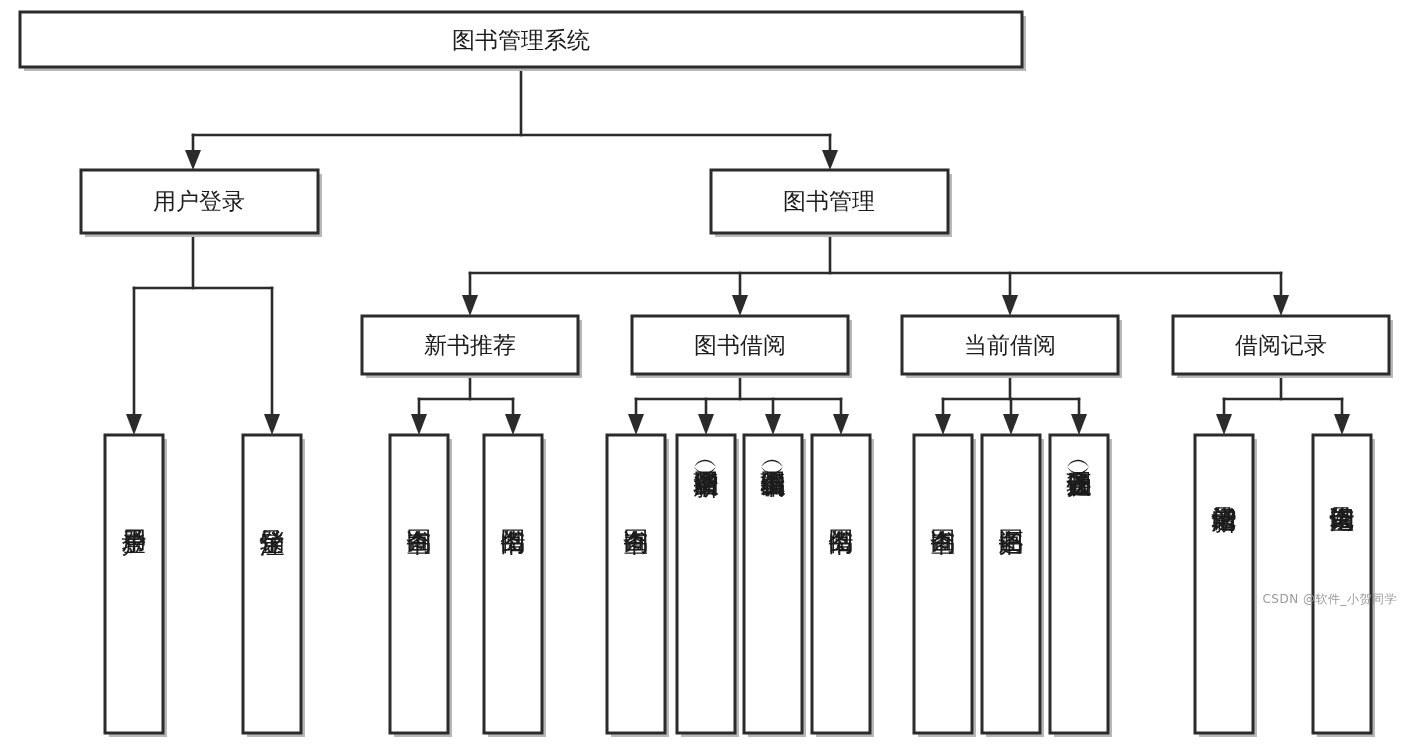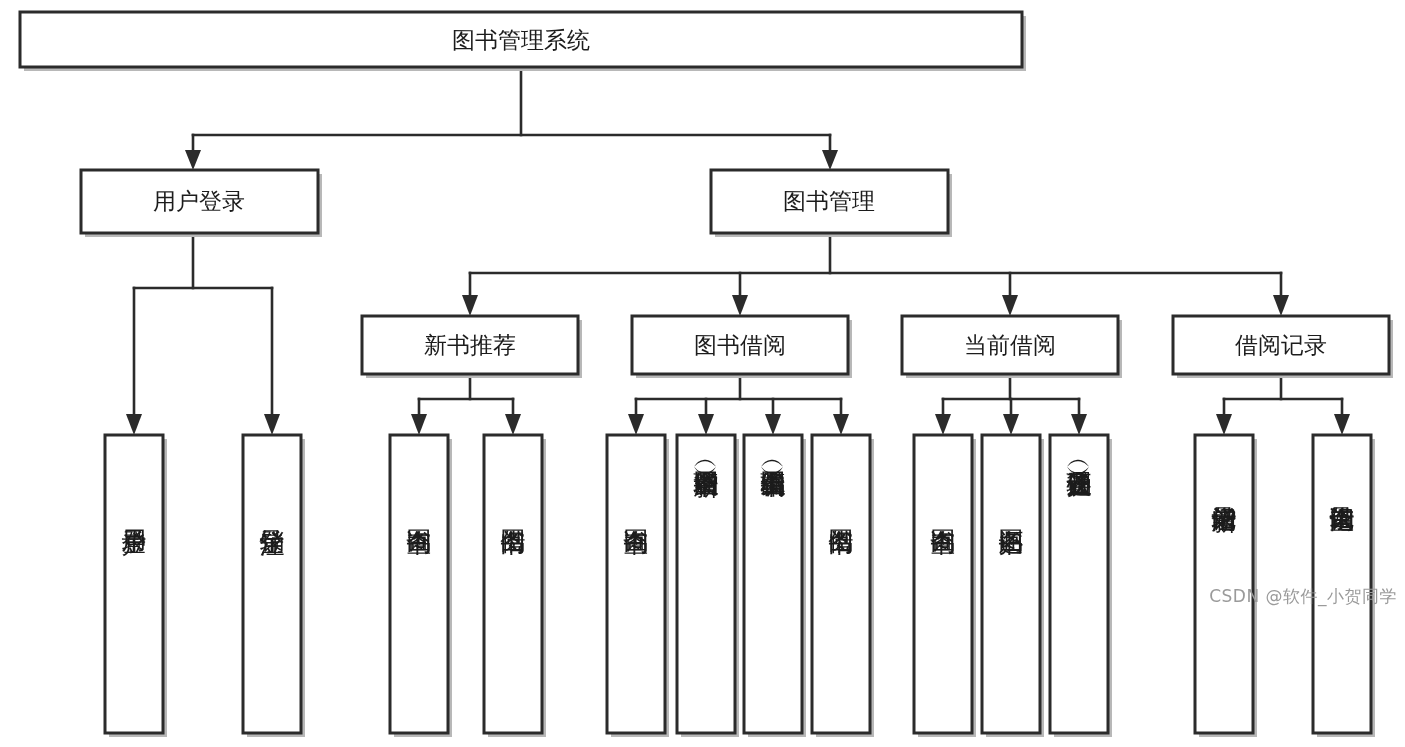--- a/index.html
+++ b/index.html
@@ -56,21 +56,21 @@
     fill: #1c1c1c;
     font-family: "DejaVu Sans", "Liberation Sans", sans-serif;
     font-size: 25px;
     text-anchor: middle;
   }
   .watermark {
     position: absolute;
     right: 8px;
     bottom: 4px;
     font-family: "DejaVu Sans", "Liberation Sans", sans-serif;
-    font-size: 17px;
+    font-size: 12px;
     color: #9a9a9a;
     letter-spacing: 0.5px;
     white-space: nowrap;
     pointer-events: none;
   }
 </style>
 </head>
 <body>
 
 <div id="diagram-root">

